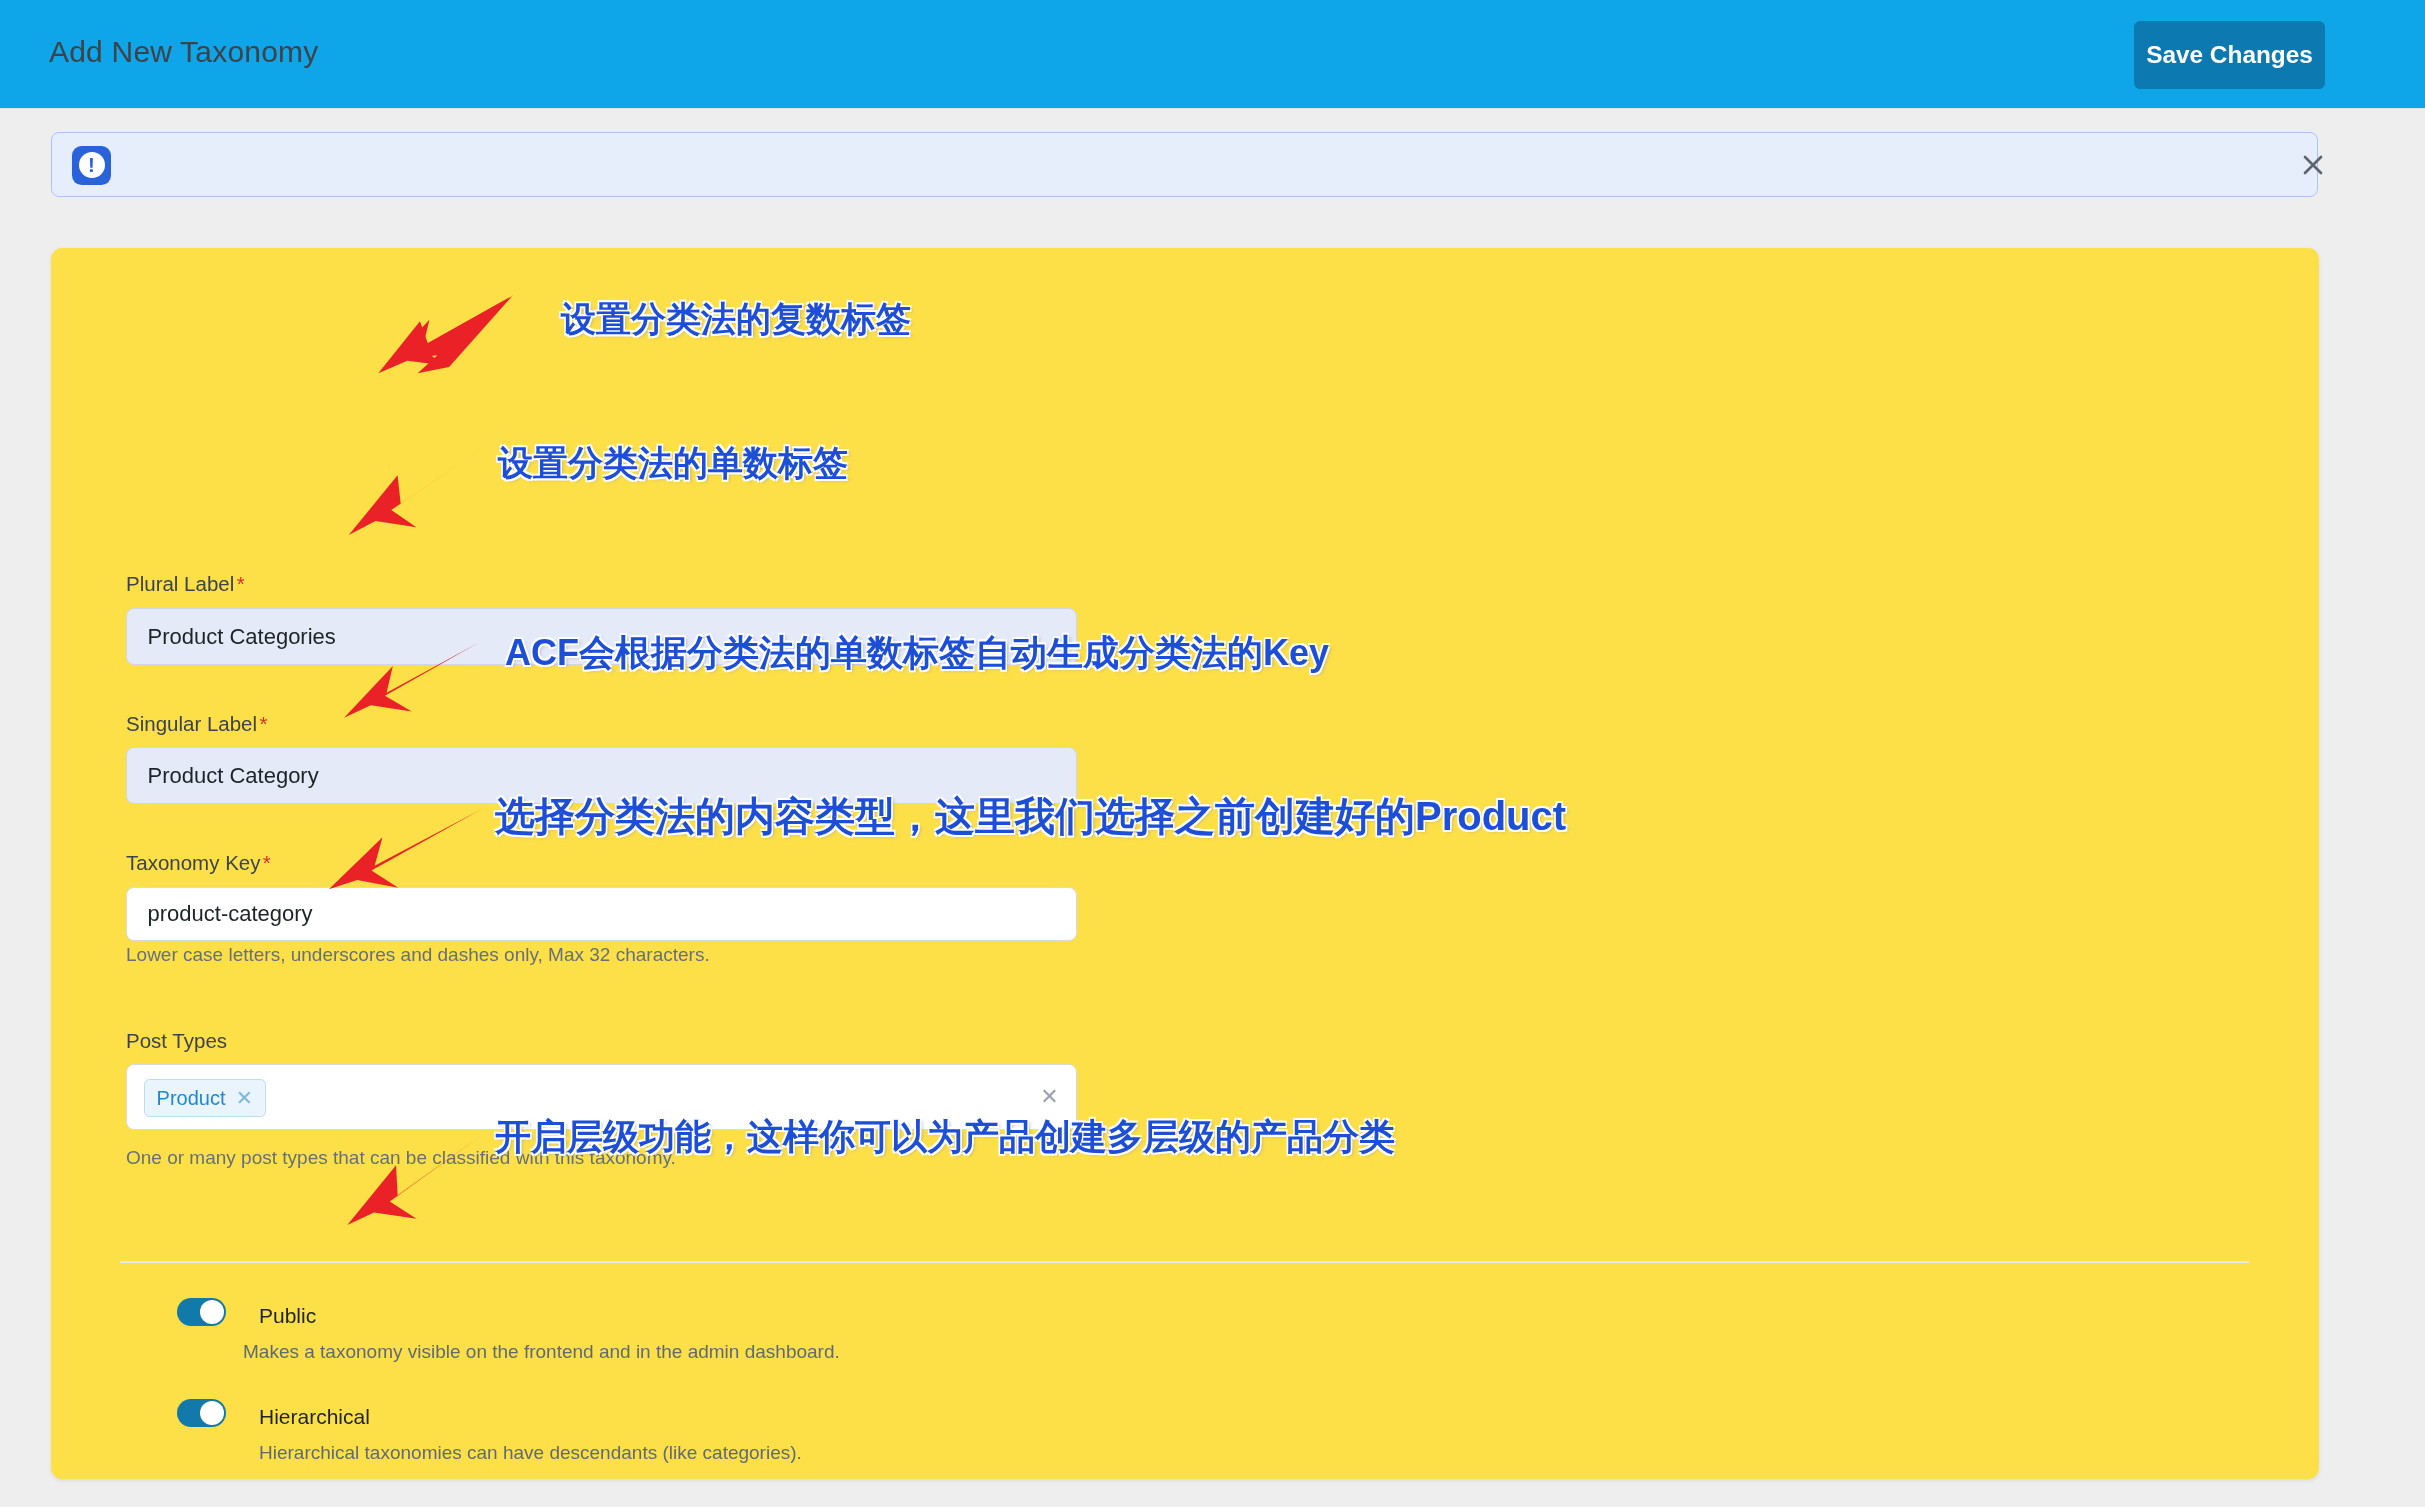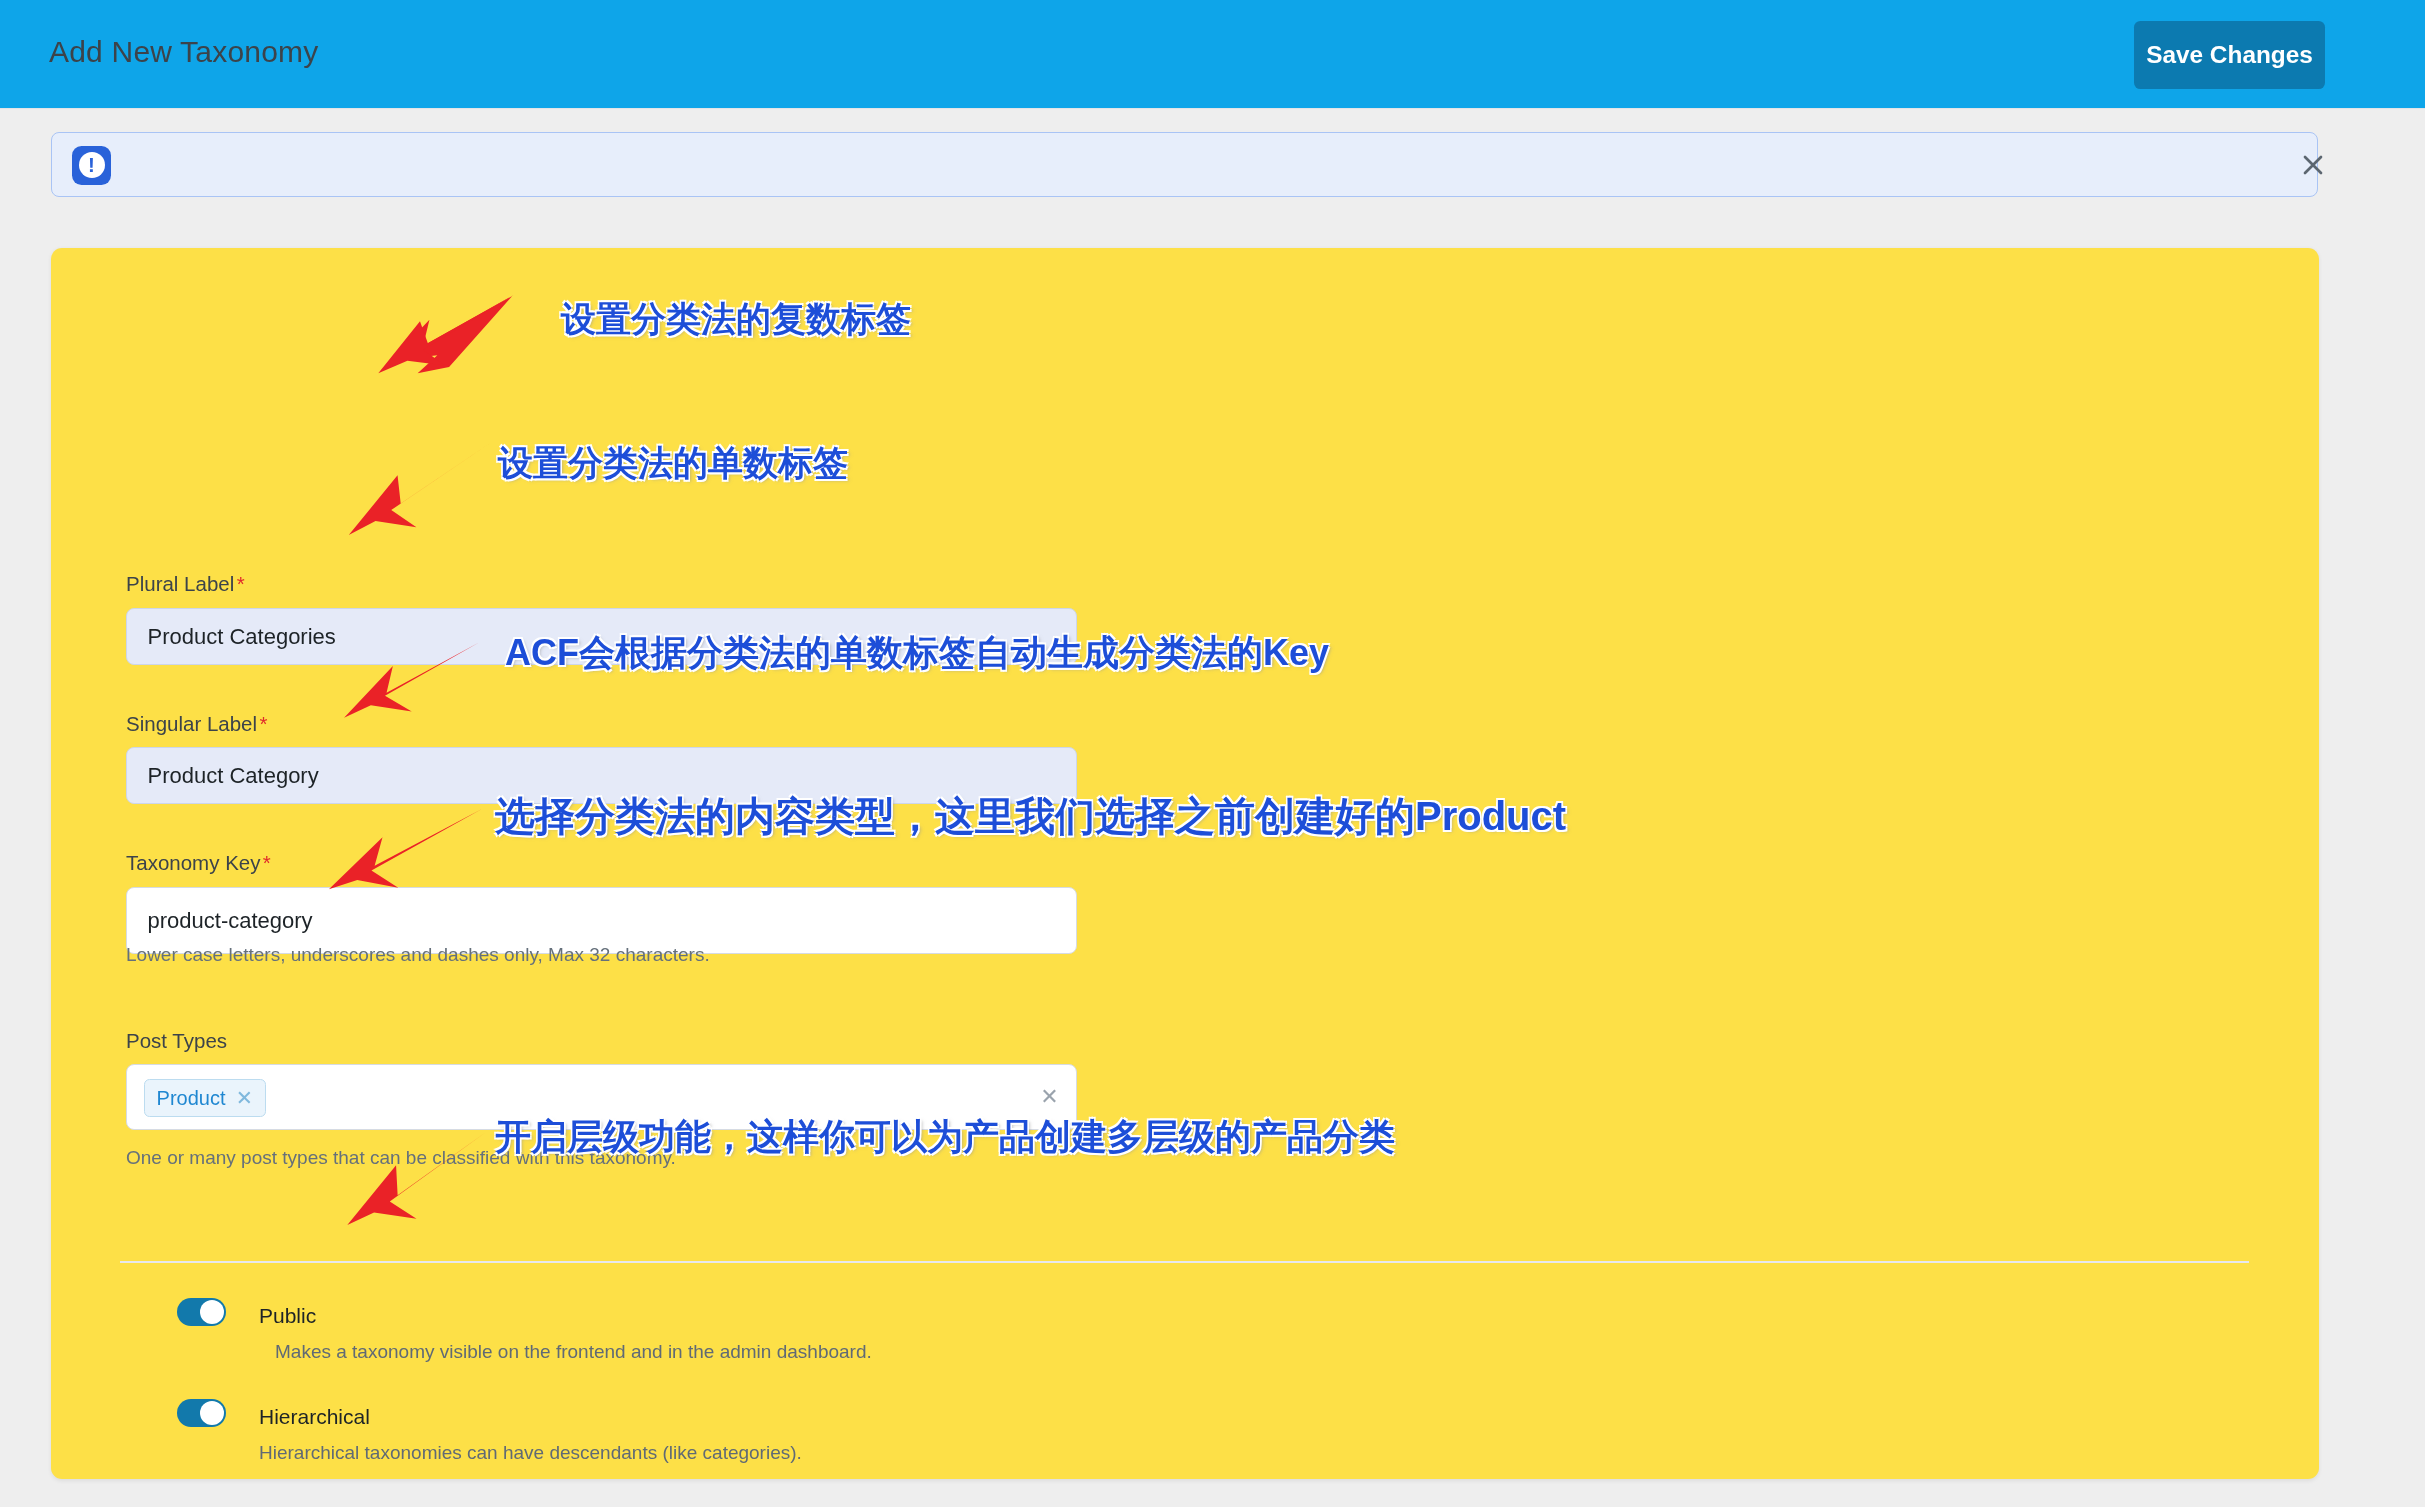--- a/index.html
+++ b/index.html
@@ -203,41 +203,41 @@
     <input class="text-input filled" style="left: 75px; top: 360px; width: 951px; height: 57px;" value="Product Categories">
 
     <div class="field-label" style="left:75px; top:464px;">
       <span>Singular Label</span><span class="req">*</span>
     </div>
     <input class="text-input filled" style="left: 75px; top: 499px; width: 951px; height: 57px;" value="Product Category">
 
     <div class="field-label" style="left:75px; top:603px;">
       <span>Taxonomy Key</span><span class="req">*</span>
     </div>
-    <input class="text-input" style="left: 75px; top: 639px; width: 951px; height: 67px;" value="product-category">
+    <input class="text-input" style="left: 75px; top: 639px; width: 951px; height: 54px;" value="product-category">
     <div class="field-help" style="left:75px; top:696px;text-align:center;">Lower case letters, underscores and dashes only, Max 32 characters.</div>
 
     <div class="field-label" style="left:75px; top:781px;">Post Types</div>
     <div class="chips-box" style="left:75px; top:816px; width:951px; height:66px;">
       <div class="chip">
         <span>Product</span>
         <span class="x">✕</span>
       </div>
       <span class="chips-clear">✕</span>
     </div>
     <div class="field-help" style="left:75px; top:899px;">One or many post types that can be classified with this taxonomy.</div>
 
     <div class="divider" style="left:69px; top:763px; width:0;"></div>
     <div class="divider" style="left:69px; top:1013px; width:2129px;"></div>
 
     <div class="toggle on" style="left:126px; top:1050px;">
         <span class="knob"></span>
       </div>
     <div class="toggle-label" style="left:208px; top:1056px;">Public</div>
-    <div class="toggle-desc" style="left:224px; top:1093px;">Makes a taxonomy visible on the frontend and in the admin dashboard.</div>
+    <div class="toggle-desc" style="left:192px; top:1093px;">Makes a taxonomy visible on the frontend and in the admin dashboard.</div>
 
     <div class="toggle on" style="left:126px; top:1151px;">
         <span class="knob"></span>
       </div>
     <div class="toggle-label" style="left:208px; top:1157px;">Hierarchical</div>
     <div class="toggle-desc" style="left:208px; top:1194px;">Hierarchical taxonomies can have descendants (like categories).</div>
 
     <div class="divider" style="left:69px; top:1030px; width:0;"></div>
 
   </div>

